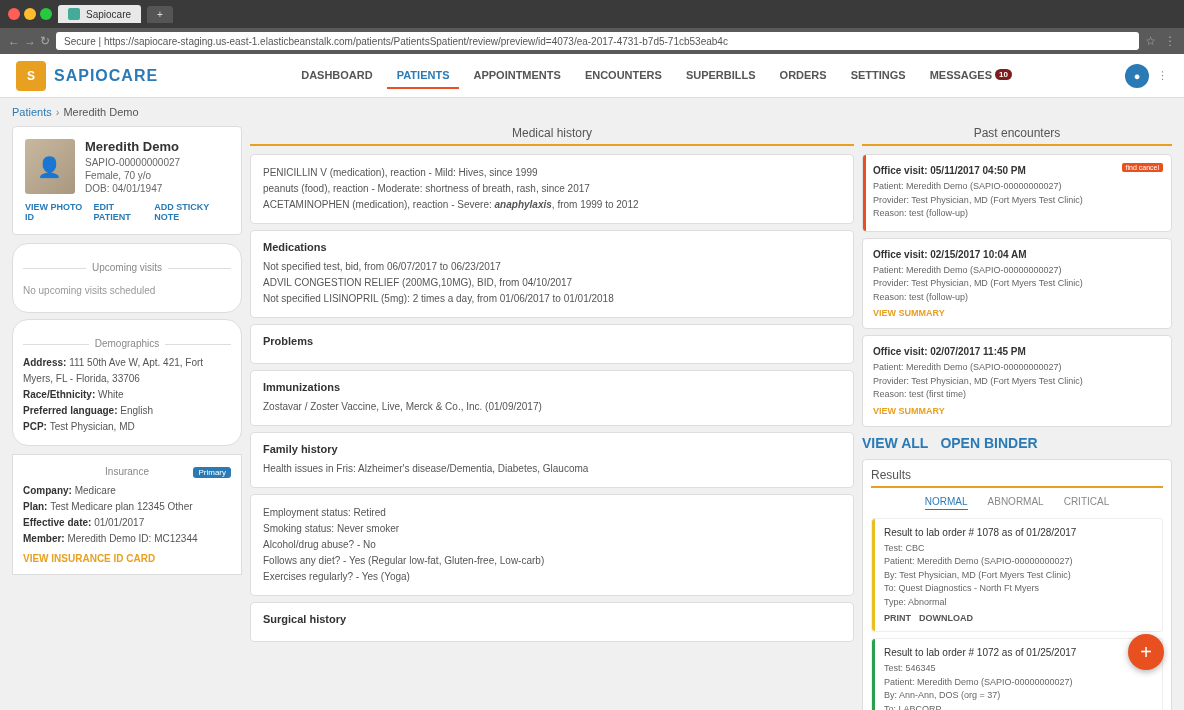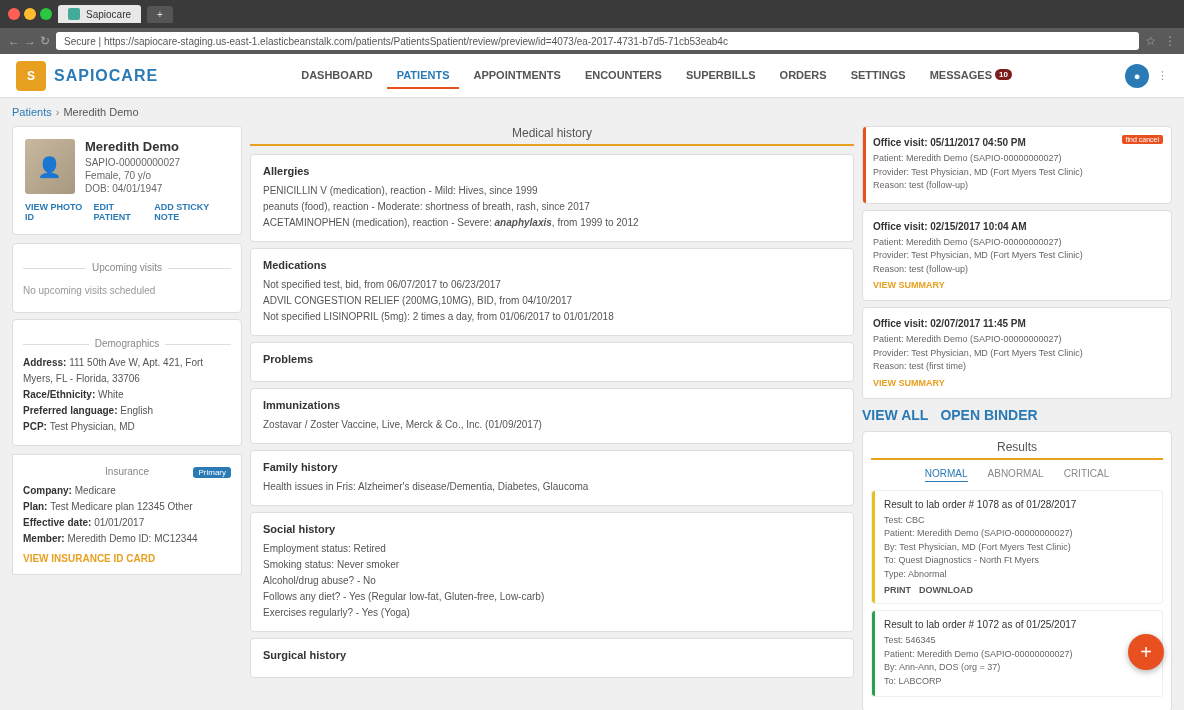--- a/index.html
+++ b/index.html
@@ -391,21 +391,21 @@
 
     
     .results-section {
       background: #fff;
       border: 1px solid #ddd;
       border-radius: 4px;
       padding: 8px;
       margin-top: 8px;
     }
     .results-tab-header {
-      text-align: center;
+      text-align: left;
       font-size: 12px;
       color: #555;
       margin-bottom: 8px;
       padding-bottom: 4px;
       border-bottom: 2px solid #e8a020;
     }
     .results-tabs {
       display: flex;
       justify-content: center;
       gap: 20px;
@@ -473,21 +473,21 @@
       border-radius: 50%;
       display: flex; align-items: center; justify-content: center;
       color: white; font-size: 20px;
       cursor: pointer;
       box-shadow: 0 2px 6px rgba(0,0,0,0.3);
     }
 
     .demographics-card {
       background: #fff;
       border: 1px solid #ddd;
-      border-radius: 4px;
+      border-radius: 16px;
       padding: 10px;
       margin-bottom: 6px;
     }
   </style>
 </head>
 <body>
 
 <div class="browser-bar">
   <div class="browser-controls">
     <button class="browser-btn btn-close"></button>
@@ -629,21 +629,20 @@
           </div>
         </div>
         <span class="view-insurance-link">VIEW INSURANCE ID CARD</span>
       </div>
     </div>
 
     <div class="center-panel">
       <div class="tab-header">Medical history</div>
 
       <div class="medical-section">
-        <h3>Allergies</h3>
         <p>
           PENICILLIN V (medication), reaction - Mild: Hives, since 1999<br>
           peanuts (food), reaction - Moderate: shortness of breath, rash, since 2017<br>
           ACETAMINOPHEN (medication), reaction - Severe: <span class="anaphylaxis">anaphylaxis</span>, from 1999 to 2012
         </p>
       </div>
 
       <div class="medical-section">
         <h3>Medications</h3>
         <p>
@@ -665,40 +664,40 @@
       </div>
 
       <div class="medical-section">
         <h3>Family history</h3>
         <p>
           Health issues in Fris: Alzheimer's disease/Dementia, Diabetes, Glaucoma
         </p>
       </div>
 
       <div class="medical-section">
-        <h3>Social history</h3>
         <p>
           Employment status: Retired<br>
           Smoking status: Never smoker<br>
           Alcohol/drug abuse? - No<br>
           Follows any diet? - Yes (Regular low-fat, Gluten-free, Low-carb)<br>
           Exercises regularly? - Yes (Yoga)
         </p>
       </div>
 
       <div class="medical-section">
         <h3>Surgical history</h3>
 
       </div>
 
     </div>
 
     <div class="right-panel">
 
       <div>
+        <div class="encounters-tab">Past encounters</div>
 
         <div class="encounter-card">
           <div class="left-accent"></div>
           <h4>Office visit: 05/11/2017 04:50 PM</h4>
           <span class="encounter-badge">find cancel</span>
           <p>Patient: Meredith Demo (SAPIO-00000000027)</p>
           <p>Provider: Test Physician, MD (Fort Myers Test Clinic)</p>
           <p>Reason: test (follow-up)</p>
         </div>
 

